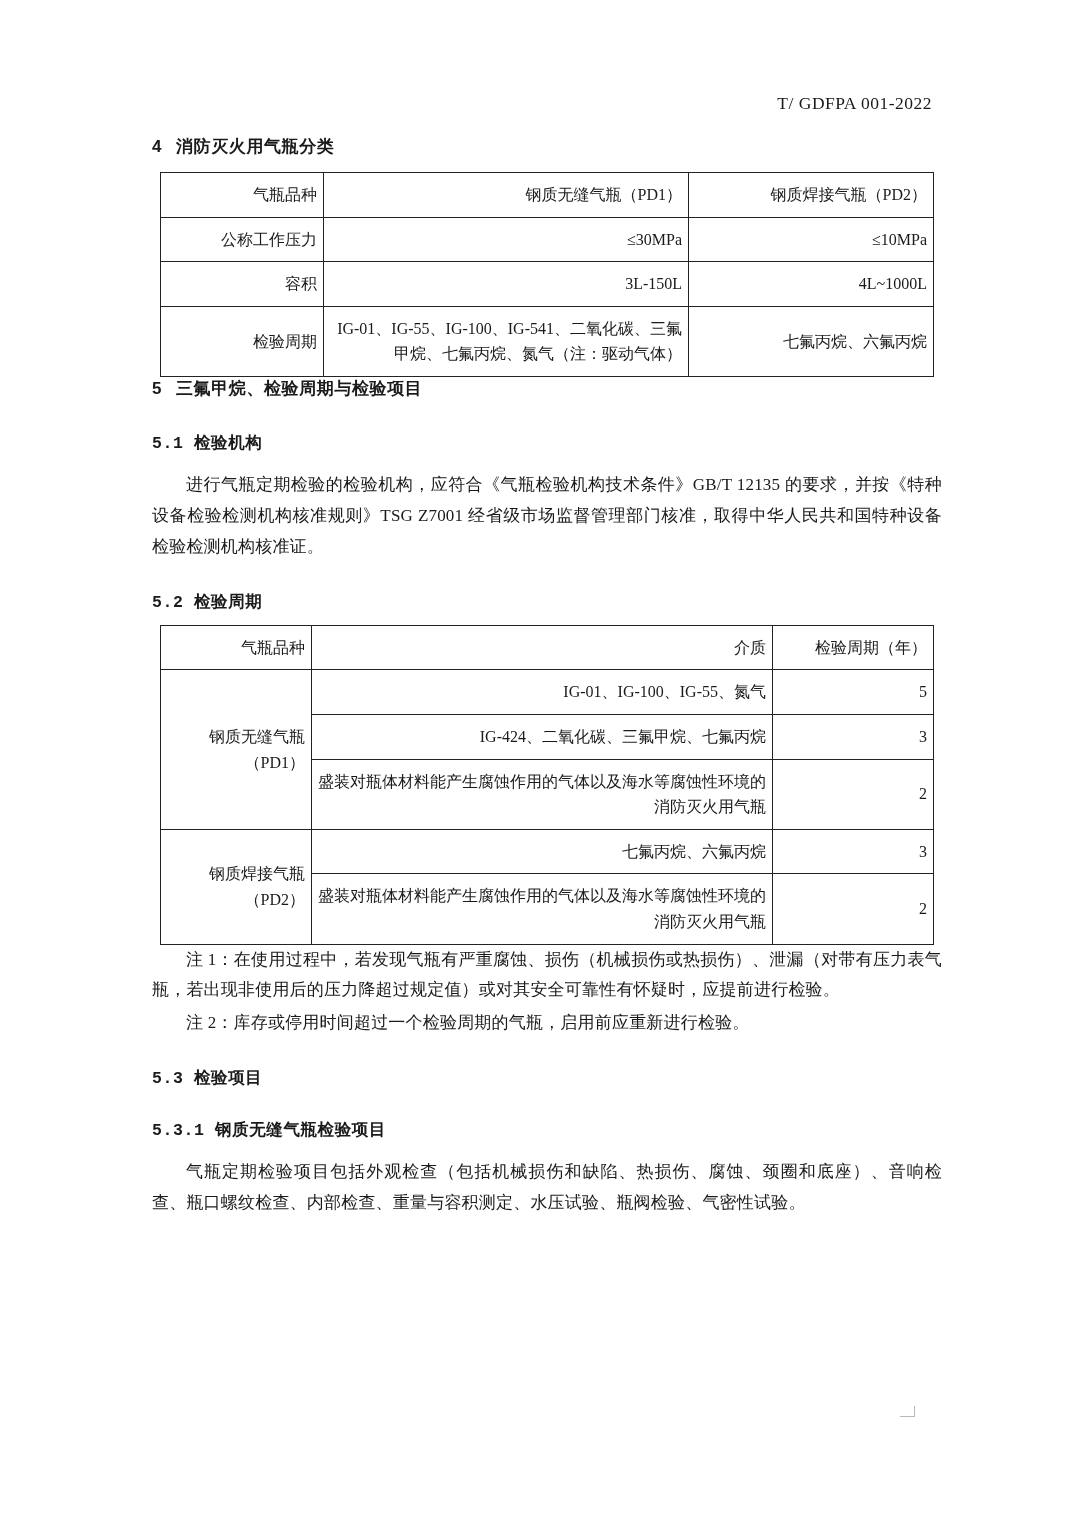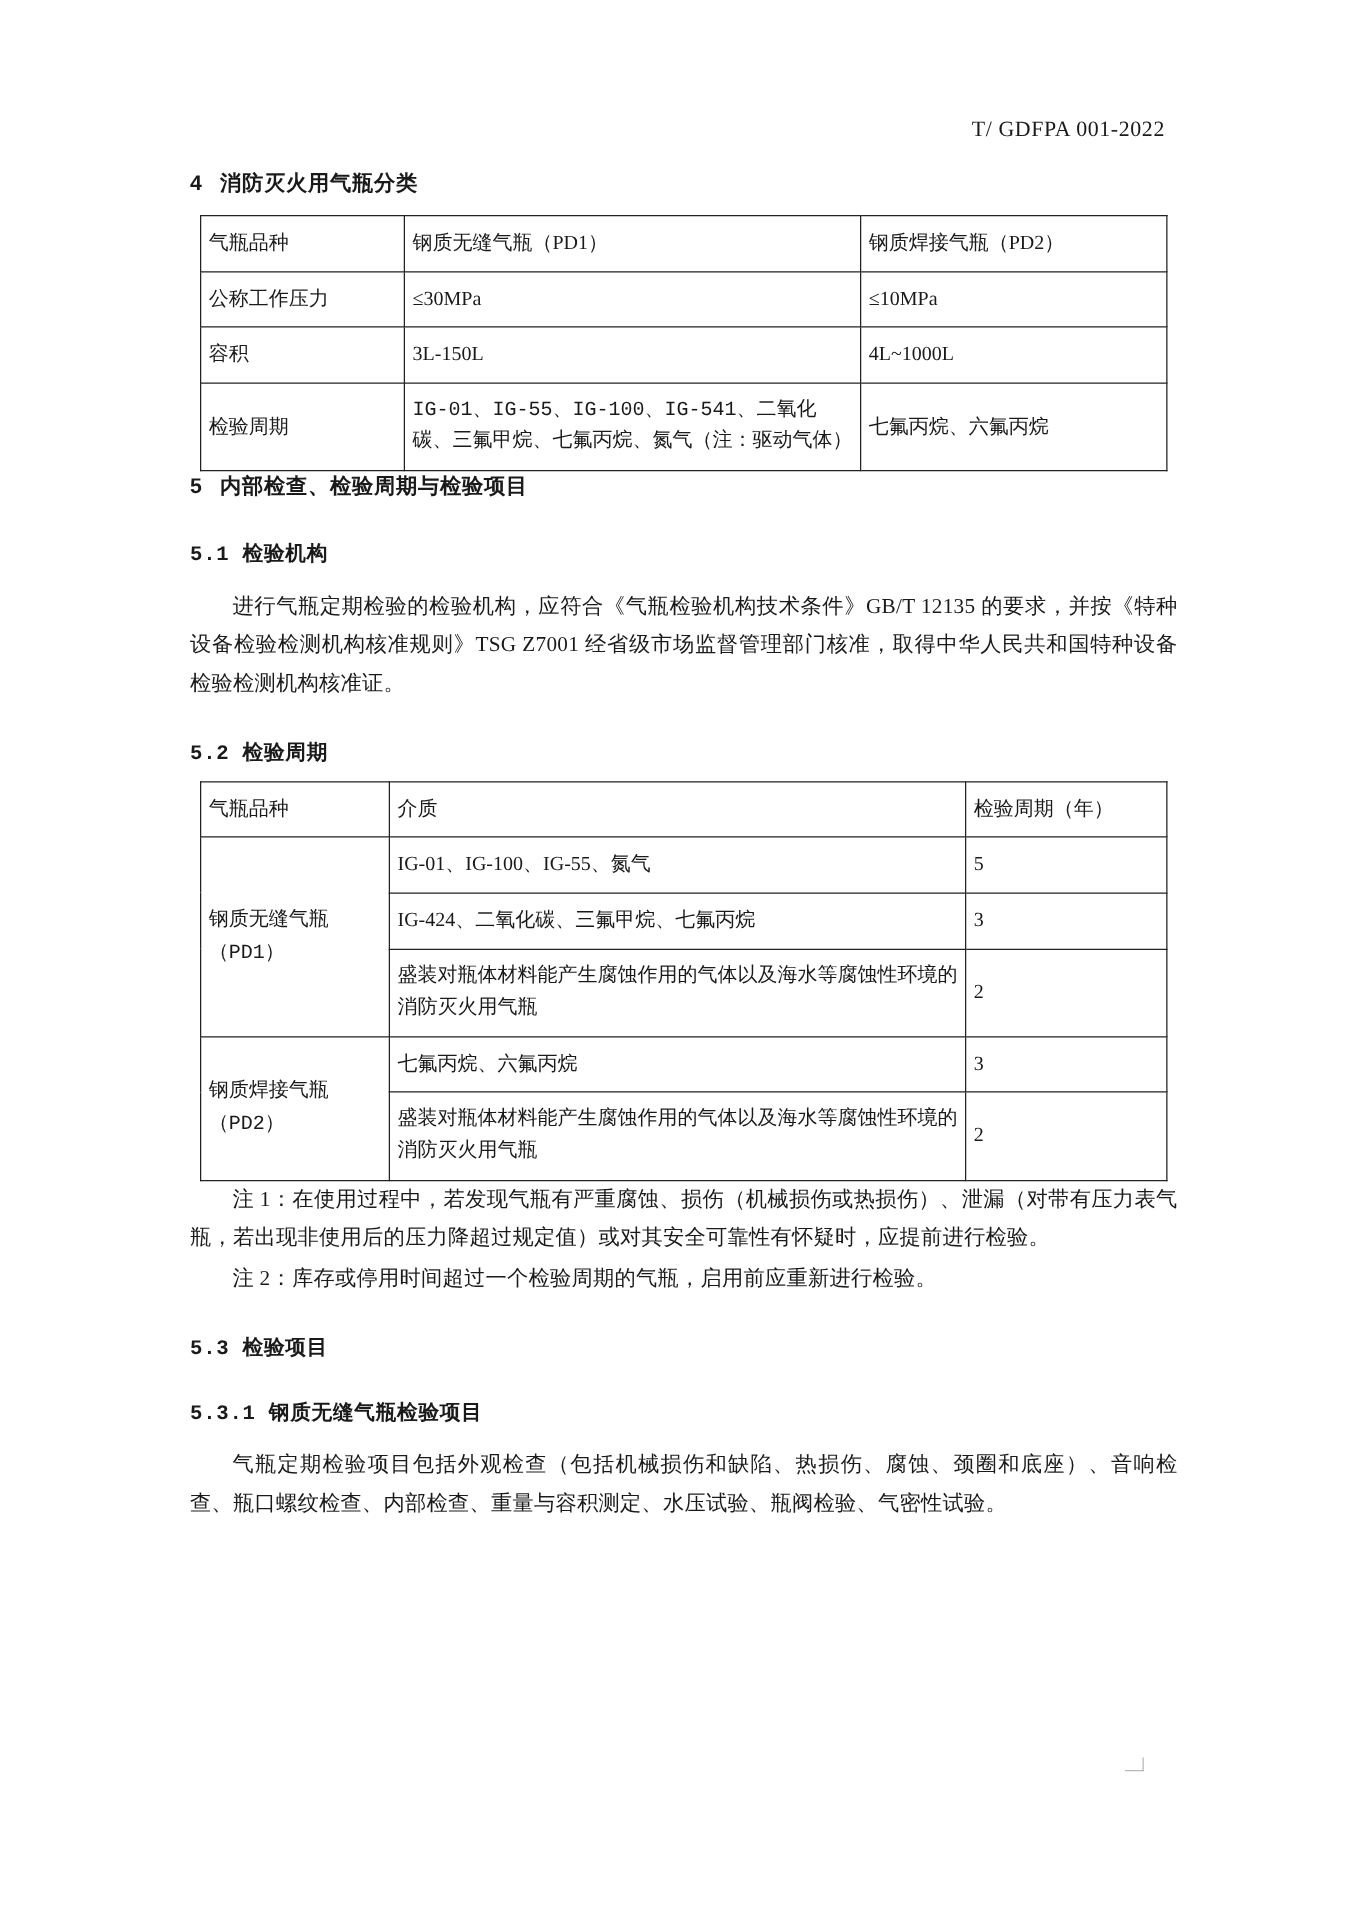--- a/index.html
+++ b/index.html
@@ -71,21 +71,21 @@
     letter-spacing: 0.2px;
   }
   table.doc {
     border-collapse: collapse;
     font-size: 16px;
     margin: 0 auto;
     table-layout: fixed;
   }
   table.doc td {
     border: 1px solid #222;
-    text-align: left;
+    text-align: right;
     vertical-align: middle;
     padding: 9px 6px;
     line-height: 1.6;
   }
   .tbl1 {
     width: 734px;
     margin-left: 52px;
     margin-top: 4px;
     margin-bottom: 34px;
   }
@@ -96,21 +96,21 @@
     width: 734px;
     margin-left: 52px;
     margin-top: 6px;
     margin-bottom: 12px;
   }
   .tbl2 td.k1 { width: 138px; }
   .tbl2 td.k2 { width: 448px; }
   .tbl2 td.k3 { width: 148px; }
   .spacer-sm { height: 18px; }
   .spacer-md { height: 26px; }
-  .multiline { line-height: 1.75; font-family: Liberation Mono, monospace; }
+  .multiline { line-height: 1.75; }
   .artifact {
     position: absolute;
     right: 165px;
     bottom: 110px;
     width: 14px;
     height: 10px;
     border-right: 1px solid #b8b8b8;
     border-bottom: 1px solid #b8b8b8;
   }
 </style>
@@ -146,21 +146,21 @@
         </tr>
         <tr>
           <td class="c1">检验周期</td>
           <td class="c2 multiline">IG-01、IG-55、IG-100、IG-541、二氧化碳、三氟甲烷、七氟丙烷、氮气（注：驱动气体）</td>
           <td class="c3">七氟丙烷、六氟丙烷</td>
         </tr>
       </tbody>
     </table>
 
     <div class="h-sec">
-      <span class="num">5</span><span>内部检查、检验周期与检验项目</span>
+      <span class="num">5</span><span>三氟甲烷、检验周期与检验项目</span>
     </div>
 
     <div class="spacer-sm"></div>
 
     <div class="h-sub">5.1 检验机构</div>
 
     <p class="body">进行气瓶定期检验的检验机构，应符合《气瓶检验机构技术条件》GB/T 12135 的要求，并按《特种设备检验检测机构核准规则》TSG Z7001 经省级市场监督管理部门核准，取得中华人民共和国特种设备检验检测机构核准证。</p>
 
     <div class="spacer-sm"></div>
 

